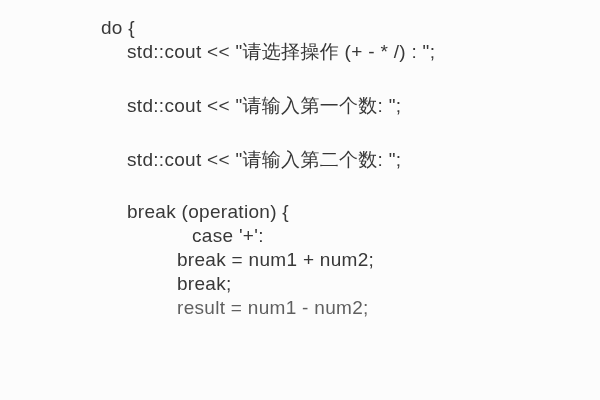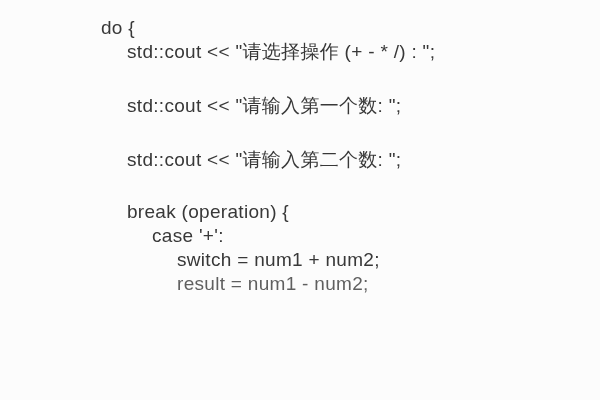--- a/index.html
+++ b/index.html
@@ -20,34 +20,35 @@
     letter-spacing: 0.3px;
     -webkit-font-smoothing: antialiased;
   }
   .line {
     height: 24px;
     line-height: 24px;
     white-space: pre;
   }
   .gap  { height: 30px; }
   .gap3 { height: 28px; }
-  .ind0 { padding-left: 73px; margin-left: 28px; }
+  .ind0 { padding-left: 101px; }
   .ind1 { padding-left: 127px; }
-  .ind2 { padding-left: 152px; }
+  .ind2 { padding-left: 152px; margin-left: 40px; }
   .ind3 { padding-left: 177px; }
   .clipped { opacity: 0.8; }
 </style>
 </head>
 <body>
 
 <div class="code">
   <div class="line ind0">do {</div>
   <div class="line ind1">std::cout &lt;&lt; "请选择操作 (+ - * /) : ";</div>
   <div class="gap"></div>
   <div class="line ind1">std::cout &lt;&lt; "请输入第一个数: ";</div>
   <div class="gap"></div>
   <div class="line ind1">std::cout &lt;&lt; "请输入第二个数: ";</div>
   <div class="gap3"></div>
   <div class="line ind1">break (operation) {</div>
   <div class="line ind2">case '+':</div>
-  <div class="line ind3">switch = num1 + num2;</div>
+  <div class="line ind3">break = num1 + num2;</div>
+  <div class="line ind3">break;</div>
   <div class="line ind3 clipped">result = num1 - num2;</div>
 </div>
 
 </body></html>

